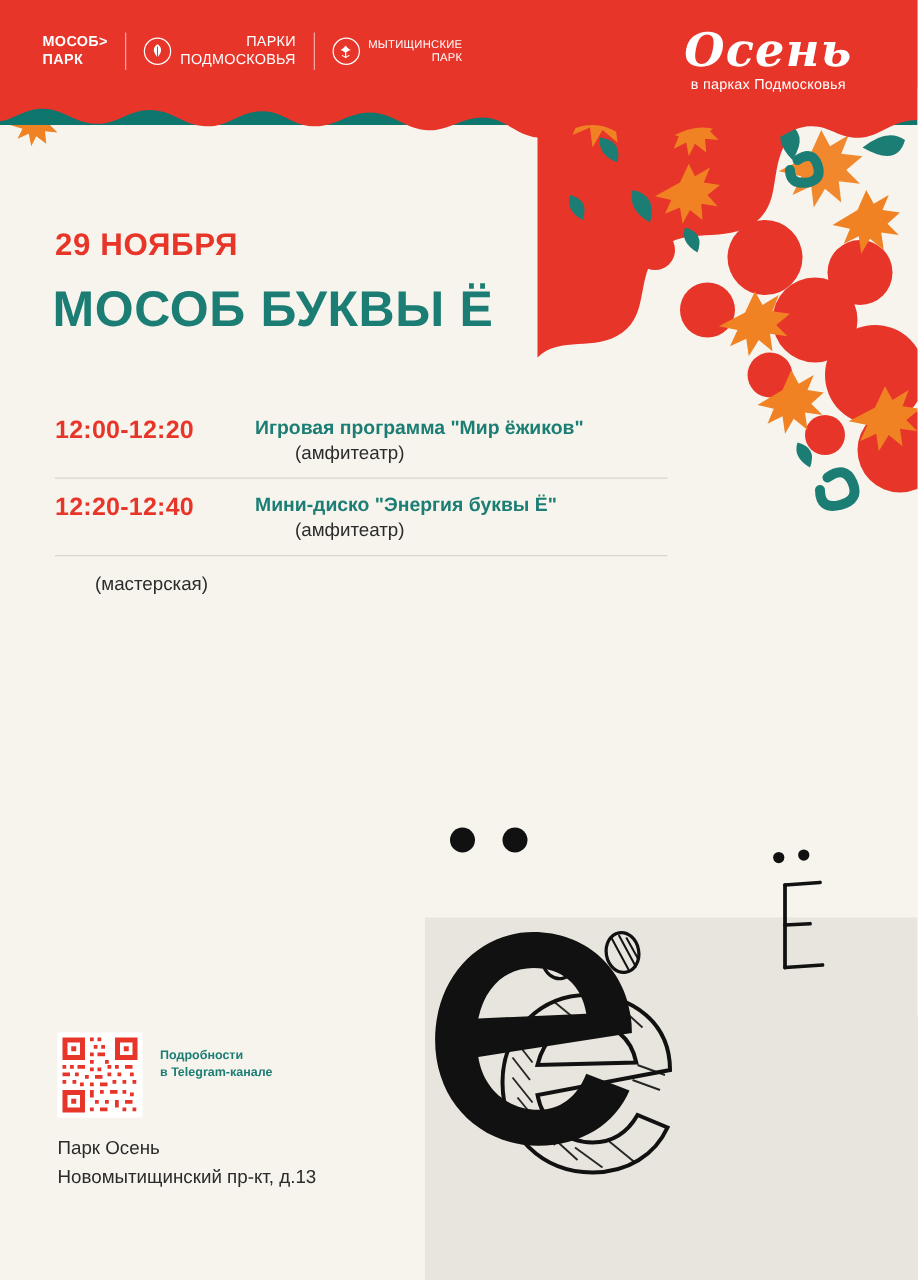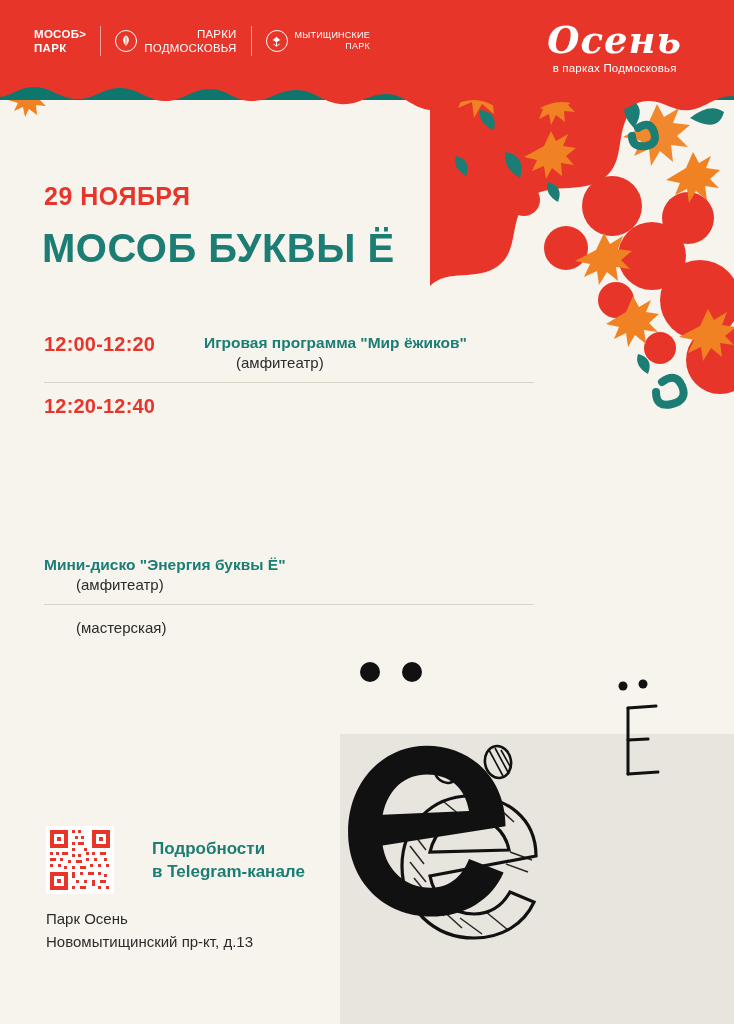--- a/index.html
+++ b/index.html
@@ -126,21 +126,21 @@
     position: absolute;
     top: 328px; left: 44px;
     width: 490px;
   }
   .sched-row {
     display: flex;
     align-items: flex-start;
     padding: 5px 0 9px 0;
     gap: 18px;
   }
-  .sched-row + .sched-row { border-top: 1px solid #d8d5c8; padding-top: 12px; flex-direction: column; }
+  .sched-row + .sched-row { border-top: 1px solid #d8d5c8; padding-top: 12px; }
   .sched-time {
     color: #e8352a;
     font-size: 20px;
     font-weight: bold;
     width: 142px;
     flex: 0 0 142px;
     letter-spacing: 0.2px;
   }
   .sched-body { flex: 1 1 auto; }
   .sched-name {
@@ -167,26 +167,25 @@
     z-index: 8;
   }
   .qr {
     width: 68px; height: 68px;
     background: #ffffff;
     position: relative;
   }
   .qr canvas, .qr svg { display: block; }
   .qr-caption {
     color: #1b7d74;
-    font-size: 17px;
+    font-size: 10px;
     font-weight: bold;
     line-height: 1.35;
     margin-top: 12px;
     white-space: pre-line;
-    margin-left: 24px;
   }
   .address {
     position: absolute;
     top: 908px; left: 46px;
     color: #2b2b2b;
     font-size: 15px;
     line-height: 1.5;
     white-space: pre-line;
     z-index: 8;
   }

